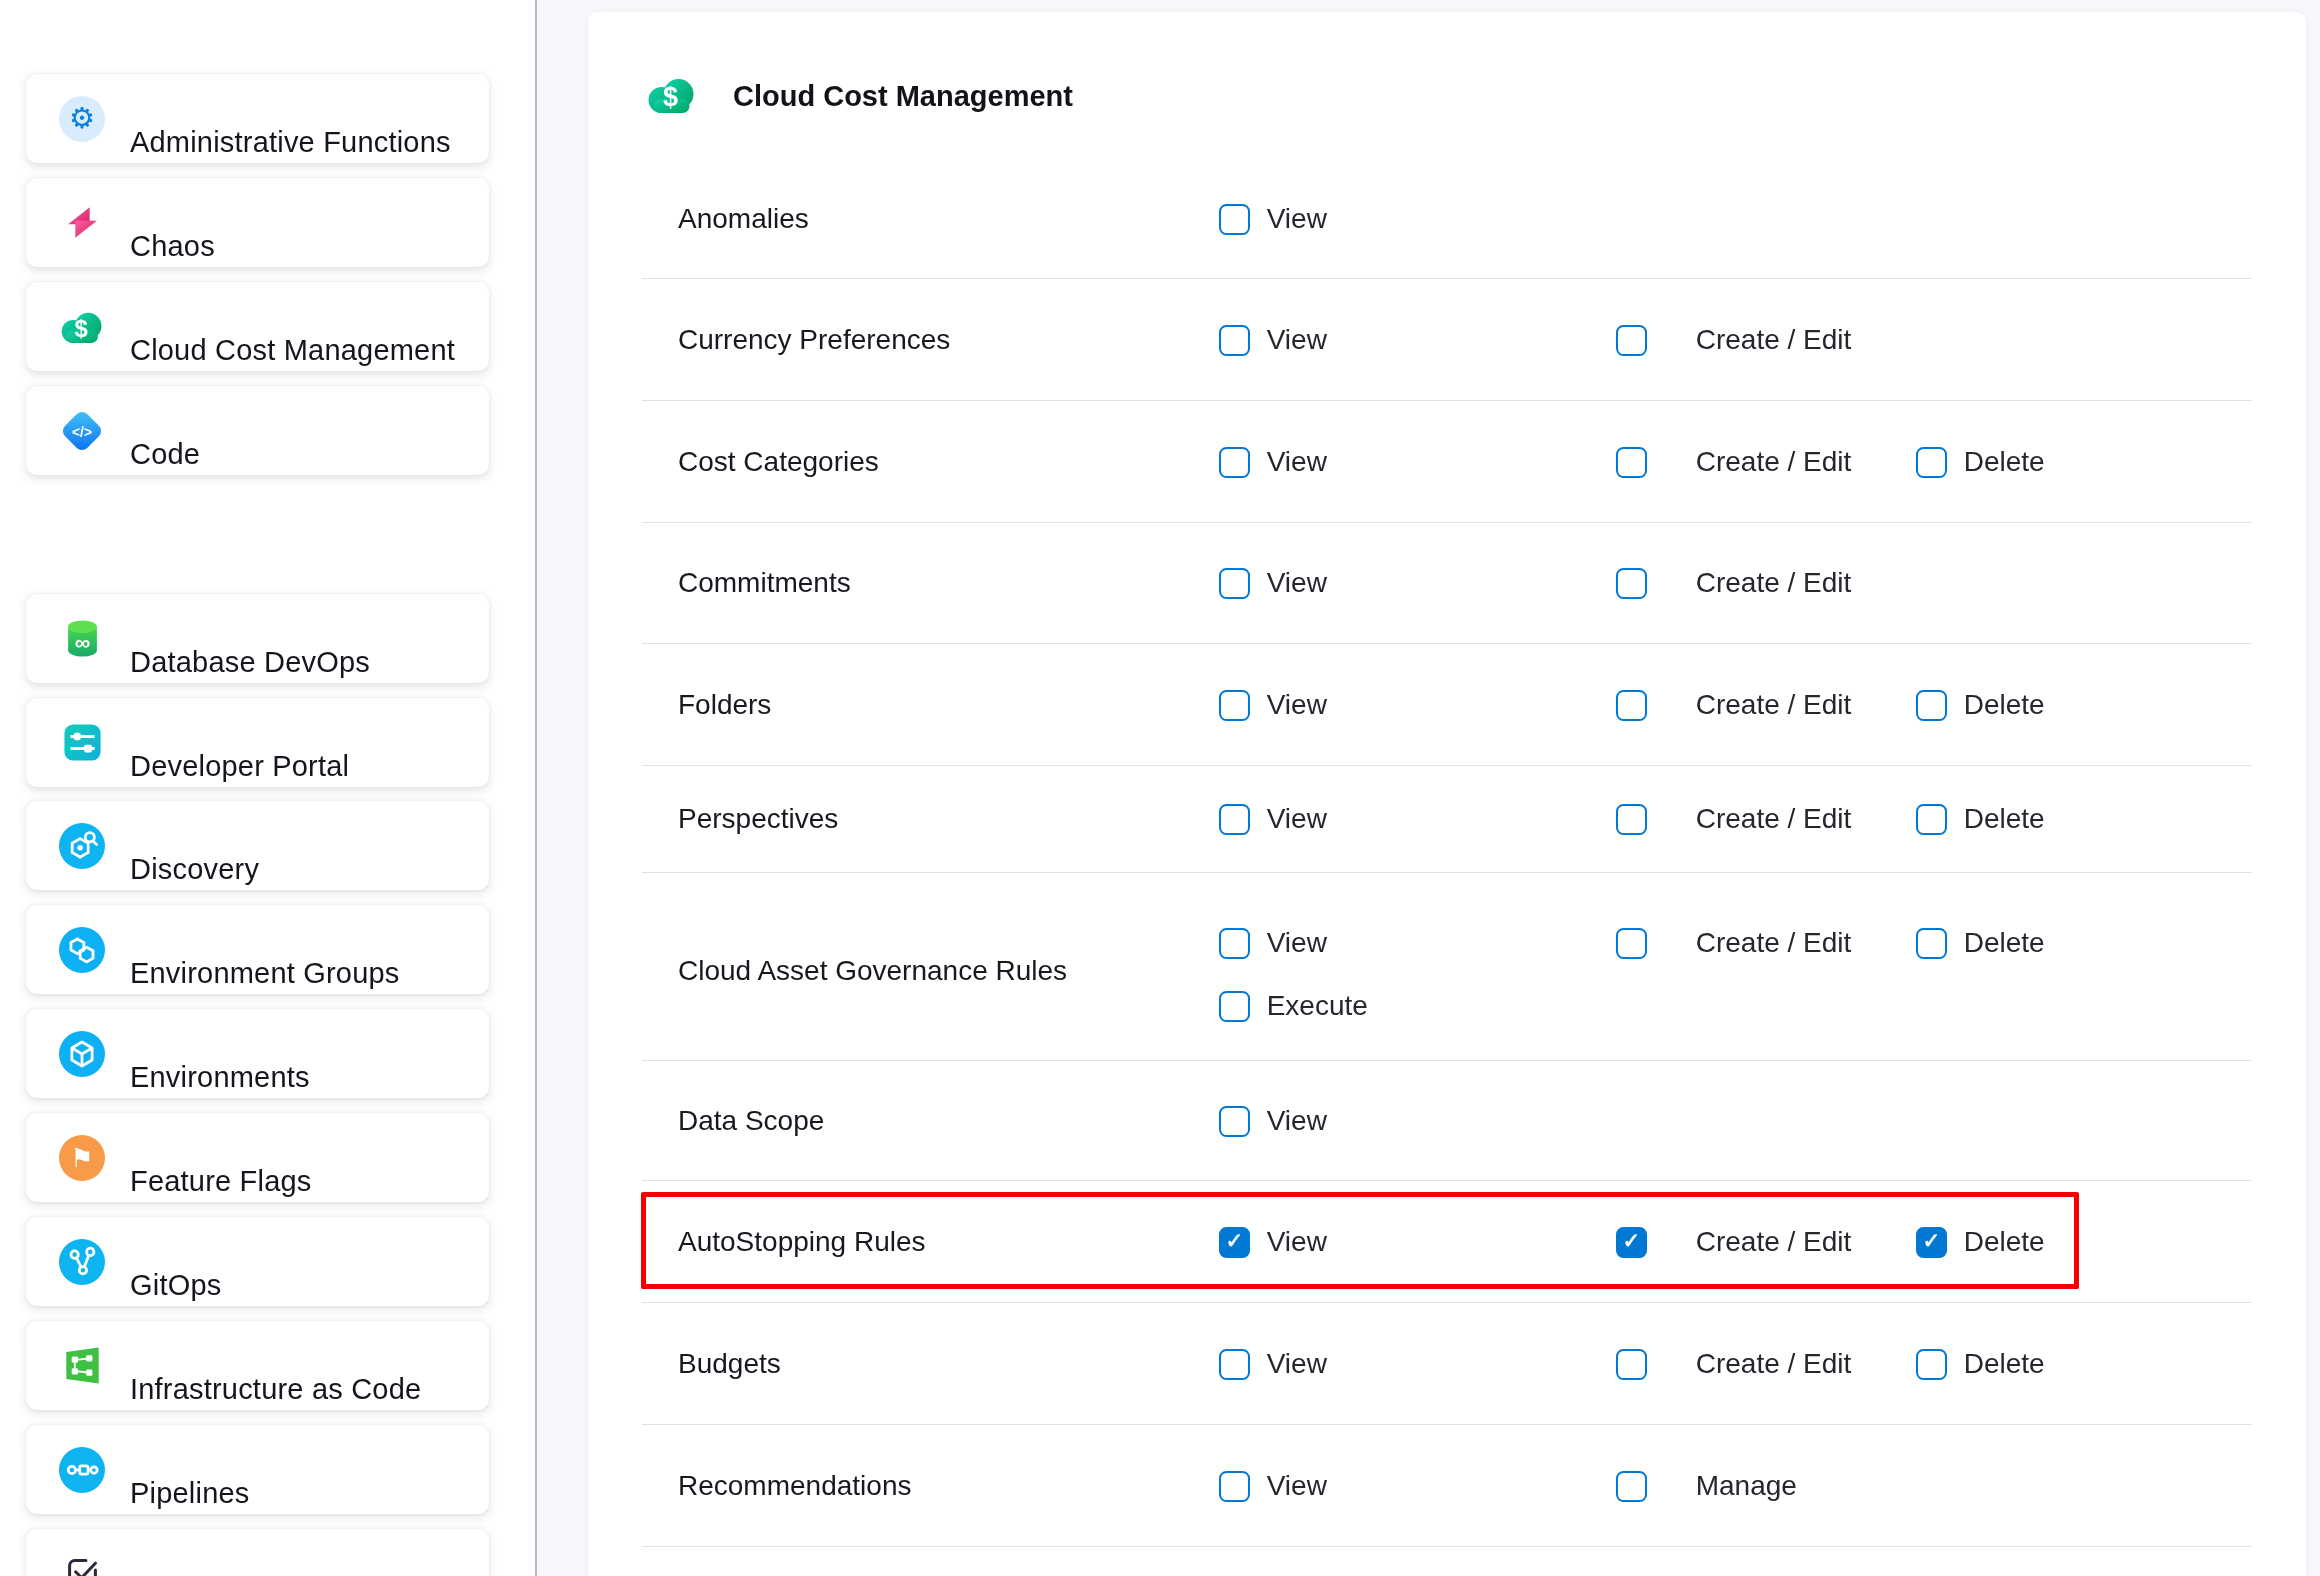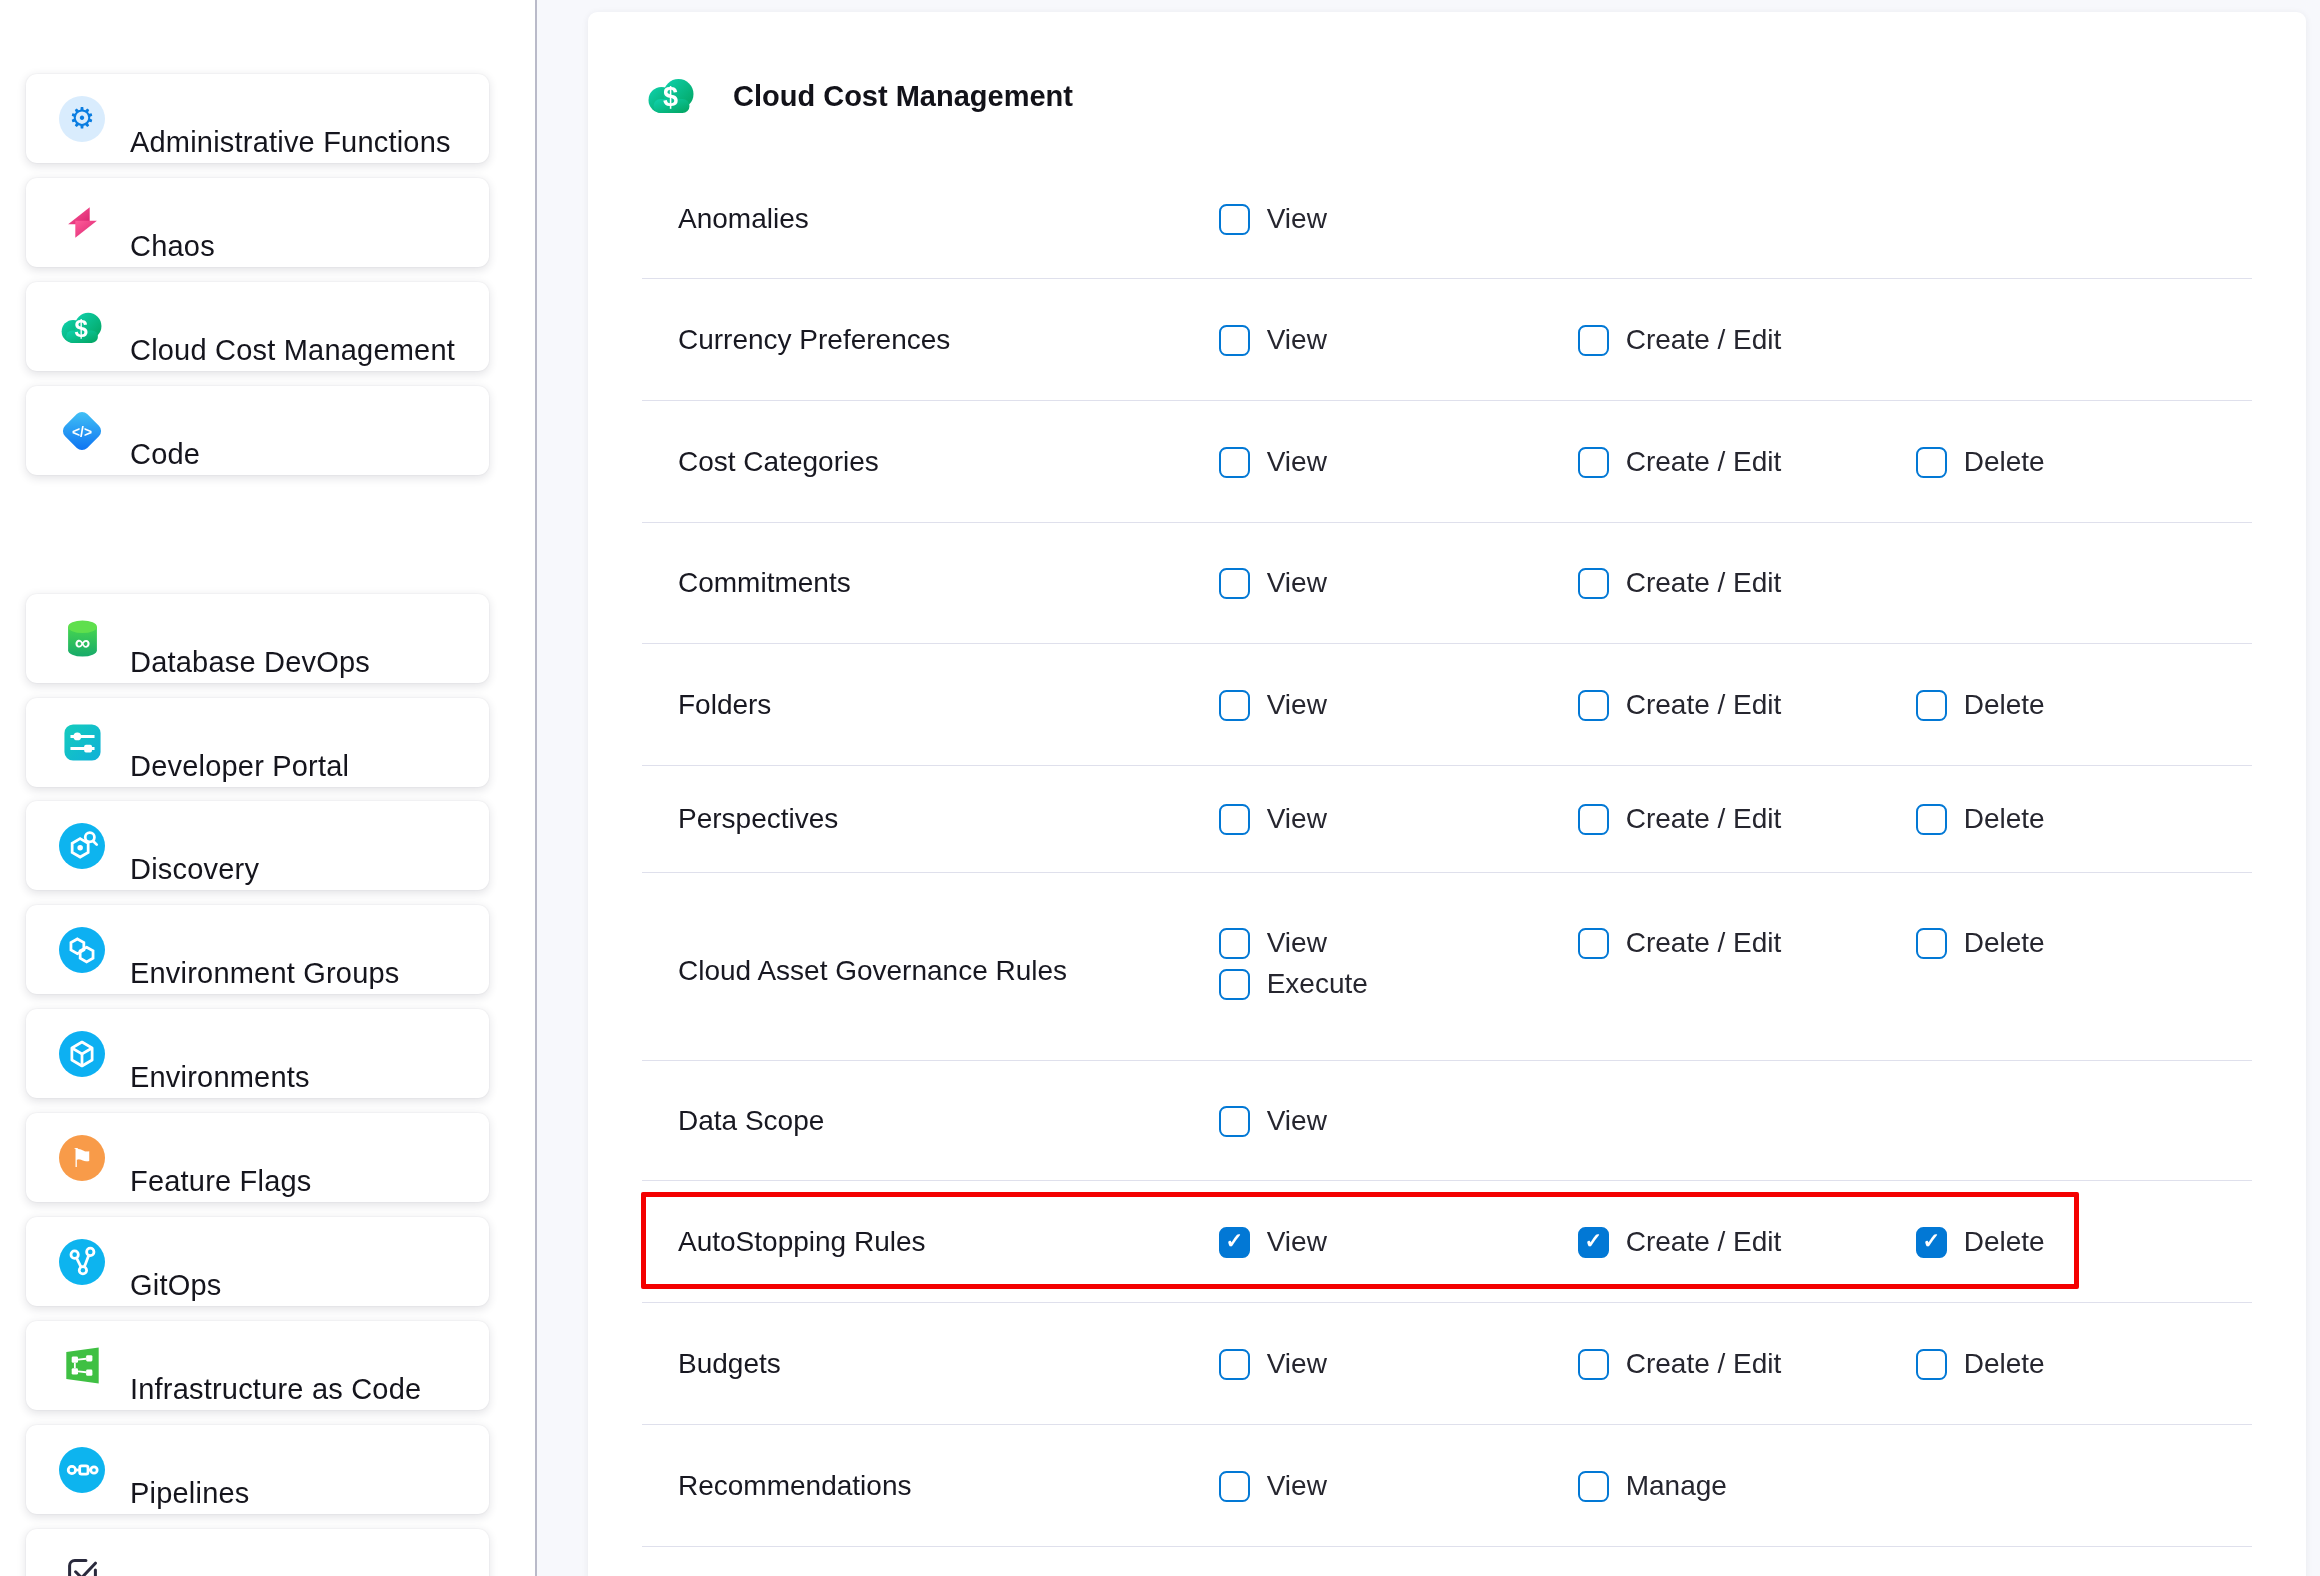--- a/index.html
+++ b/index.html
@@ -41,21 +41,21 @@
     position:absolute;left:54px;width:1610px;
     border-bottom:1.9px solid var(--row_divider);
     display:flex;align-items:center;
   }
   .row-label{
     position:absolute;left:36px;top:50%;transform:translateY(-50%);
     font-size:28px;color:var(--text_primary);white-space:nowrap;
   }
   .cell{position:absolute;top:50%;transform:translateY(-50%);display:flex;align-items:flex-end;}
   .cell.fixed{top:auto;transform:none;}
-  .c1{left:577px;} .c2{left:936px;} .c3{left:1274px;}
+  .c1{left:577px;} .c2{left:974px;gap:32px;} .c3{left:1274px;}
   .cb{
     width:31px;height:31px;border:2.8px solid var(--accent);border-radius:7.4px;background:#fff;
     flex:0 0 31px;cursor:pointer;display:flex;align-items:center;justify-content:center;
   }
   .cb.checked{background:var(--accent);}
   .cb.checked::after{content:"\2713";color:#fff;font-size:21.3px;font-weight:bold;line-height:1;}
   .cb-label{margin-left:16.7px;font-size:28px;color:var(--text_secondary);white-space:nowrap;}
 
   .tall-row .row-label{top:0;height:100%;transform:none;display:flex;align-items:center;}
 
@@ -372,21 +372,21 @@
         <span class="cb-label">View</span>
       </div>
       <div class="cell fixed c2" style="top:46px">
         <span class="cb"></span>
         <span class="cb-label">Create / Edit</span>
       </div>
       <div class="cell fixed c3" style="top:46px">
         <span class="cb"></span>
         <span class="cb-label">Delete</span>
       </div>
-      <div class="cell fixed c1" style="top:87px">
+      <div class="cell fixed c1" style="top:109px">
         <span class="cb"></span>
         <span class="cb-label">Execute</span>
       </div>
     </div>
 
     <div class="perm-row" style="top:1049px;height:120px">
       <span class="row-label">Data Scope</span>
       <div class="cell c1">
         <span class="cb"></span>
         <span class="cb-label">View</span>

